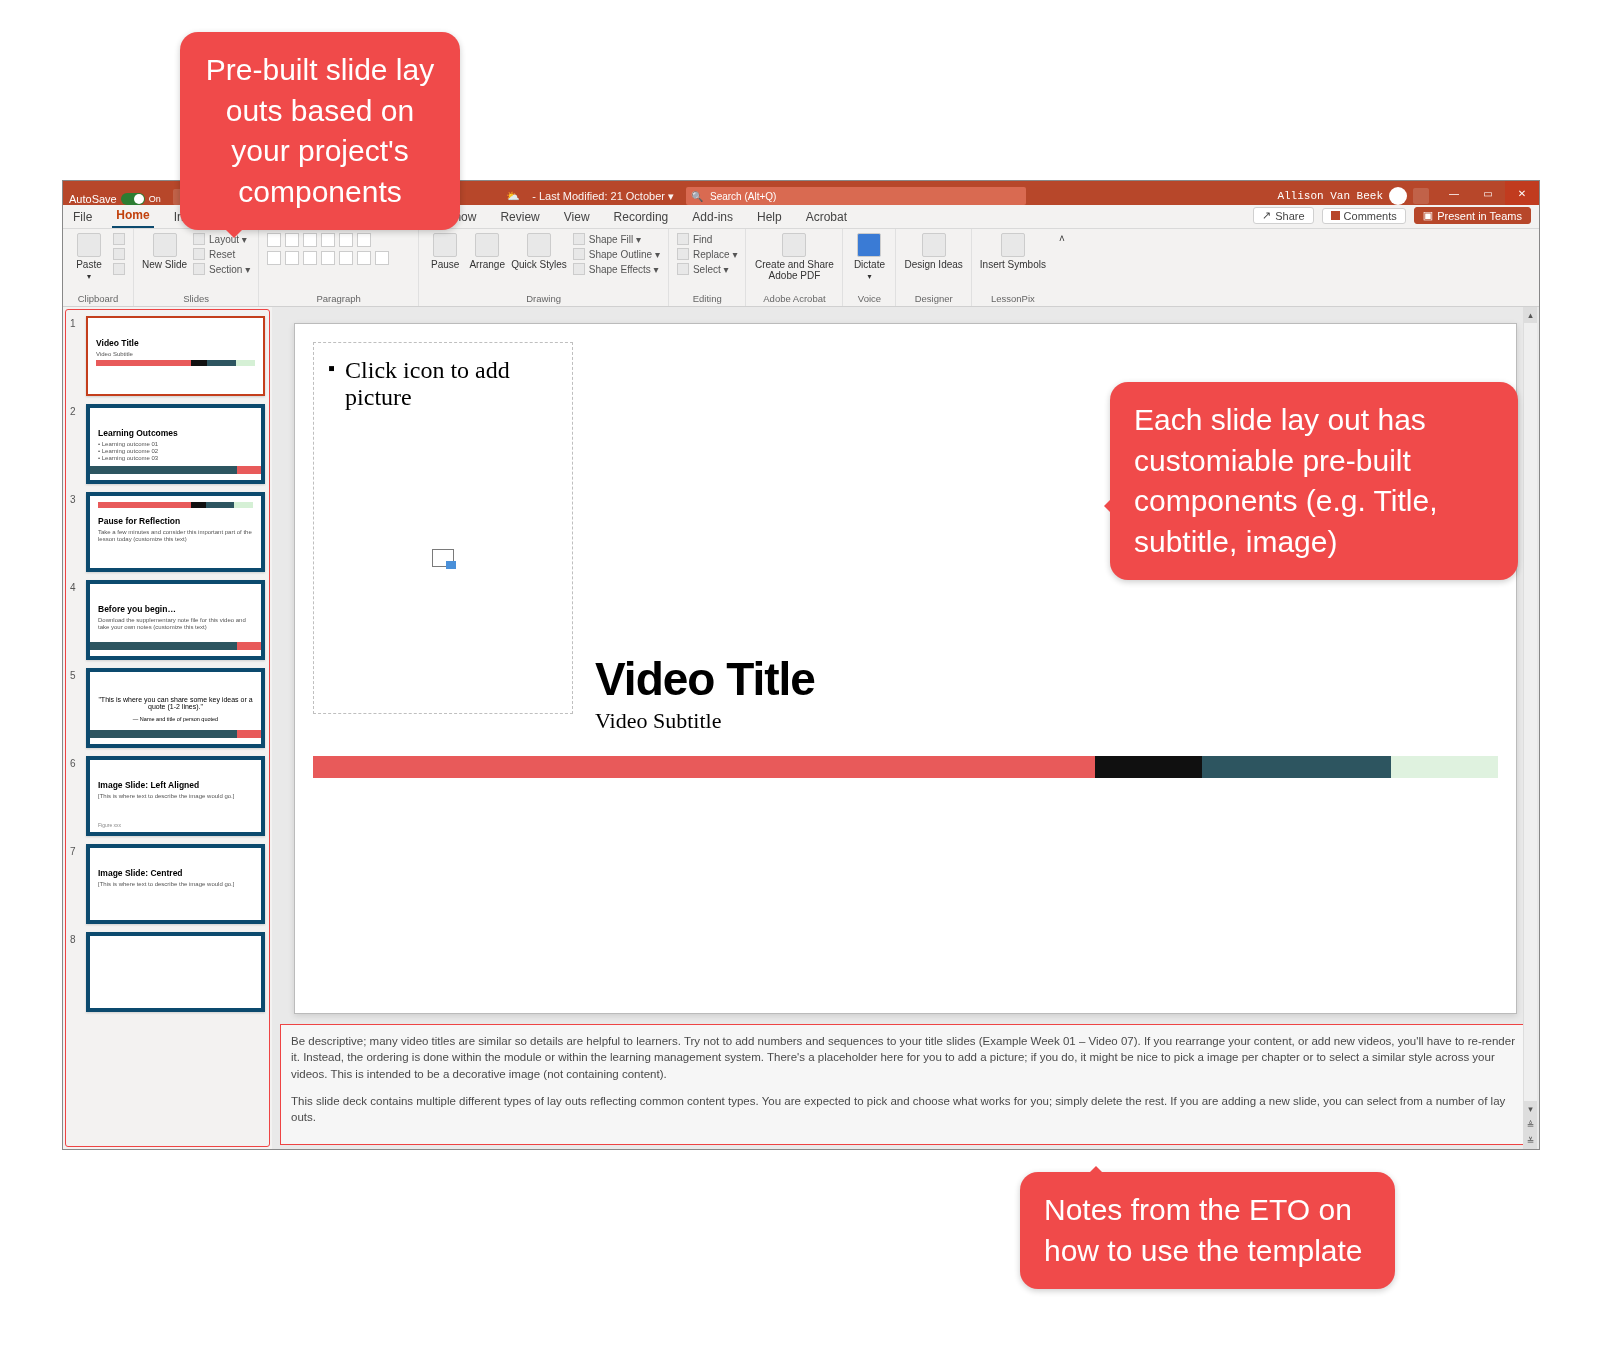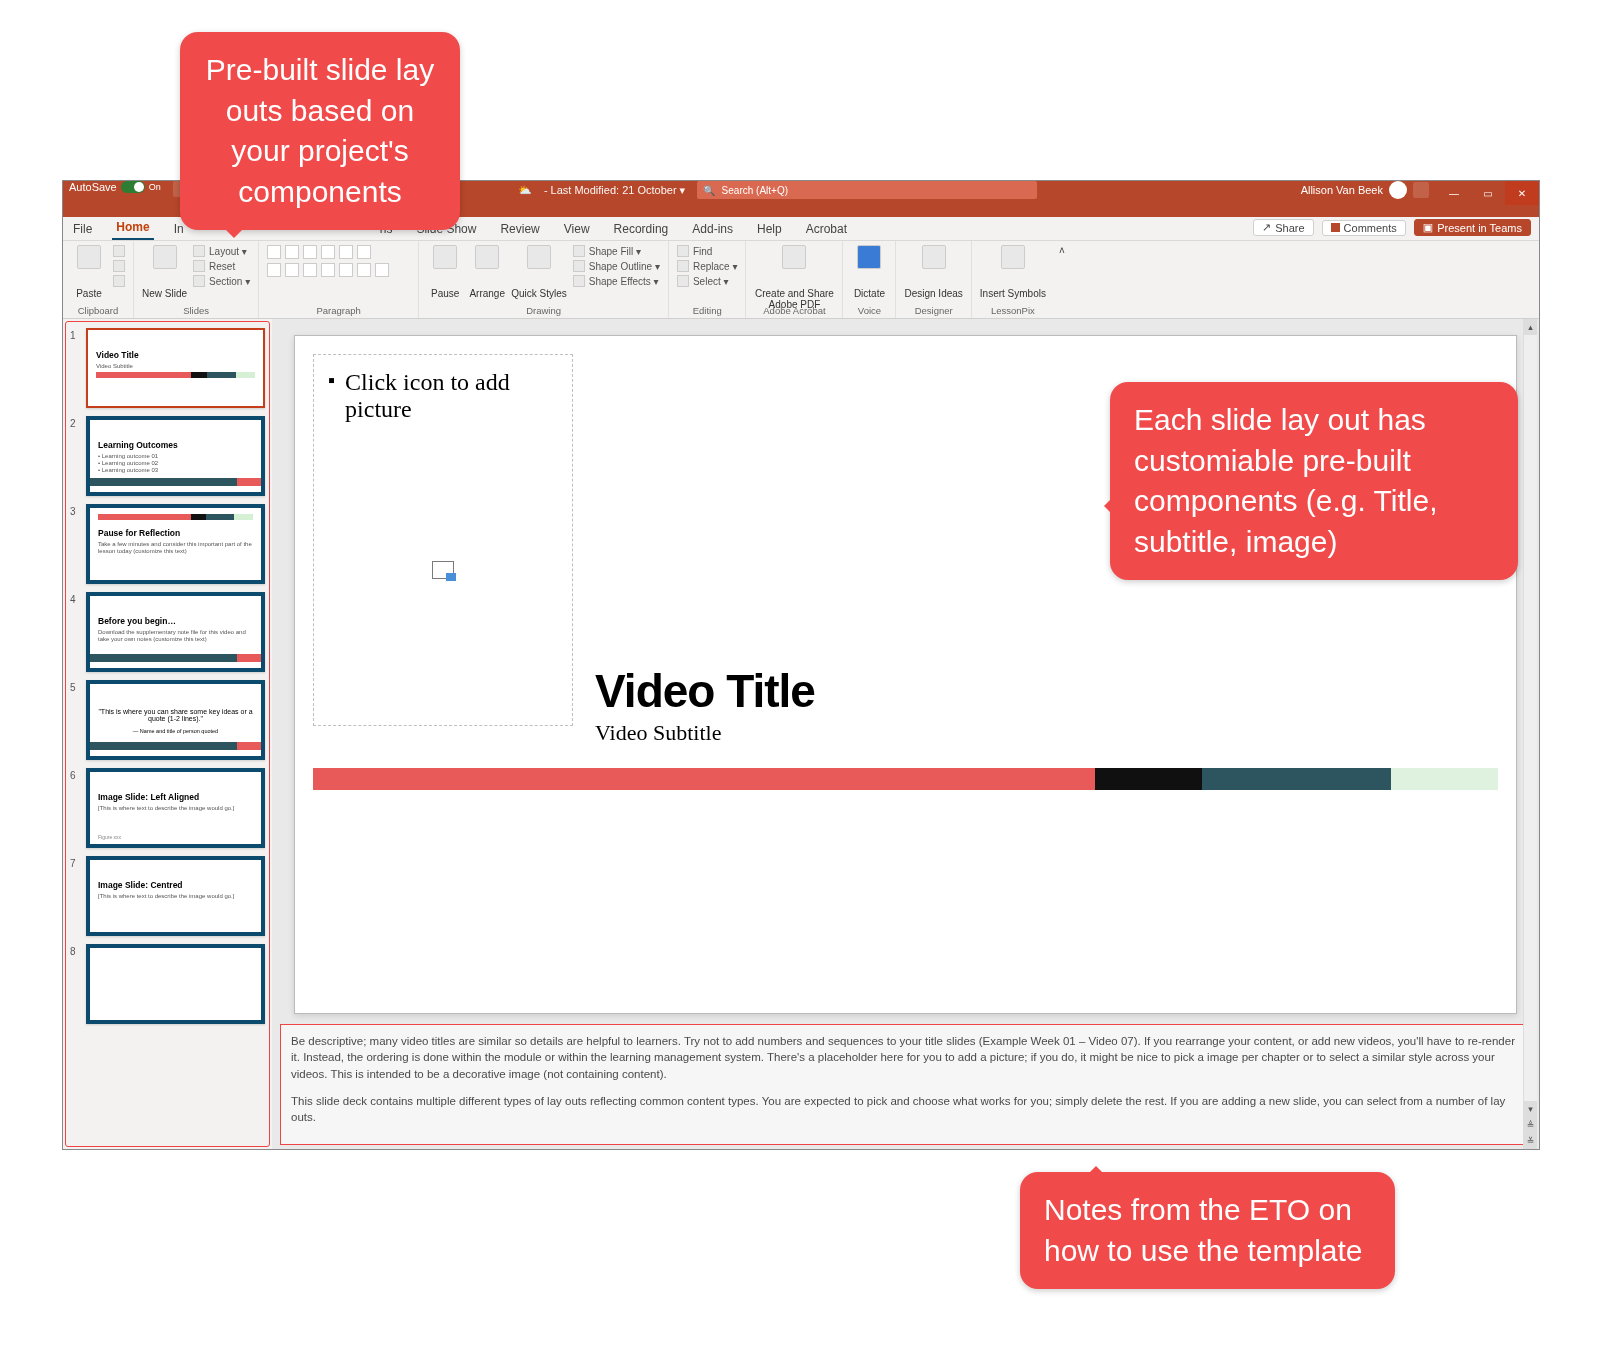--- a/index.html
+++ b/index.html
@@ -41,50 +41,50 @@
 }
 
 .app {
   position:absolute; top:180px; left:62px; right:62px; bottom:210px;
   display:flex; flex-direction:column;
   border:1px solid #888;
   background:#f3f2f1;
 }
 
 
-.titlebar { background:#b7472a; color:#fff; height:36px; display:flex; align-items:flex-start; font-size:11px; }
+.titlebar { background:#b7472a; color:#fff; height:24px; display:flex; align-items:flex-end; font-size:11px; }
 .titlebar .autosave { margin-left:6px; display:flex; align-items:center; gap:4px; }
 .toggle-pill { width:24px; height:12px; background:#878787; border-radius:6px; position:relative; }
 .toggle-on { background:#2d7d32; }
 .toggle-pill .knob { position:absolute; right:1px; top:1px; width:10px; height:10px; background:#fff; border-radius:50%; }
 .tb-icons { margin-left:12px; display:flex; gap:6px; }
 .tb-btn { width:16px; height:16px; background:rgba(255,255,255,0.15); border-radius:2px; }
 .titlecenter { flex:1; display:flex; align-items:center; justify-content:center; gap:12px; }
 .titlelabel { font-size:11px; opacity:.95; }
 .titlesearch { width:340px; height:18px; background:#d96a51; border-radius:2px; display:flex; align-items:center; padding:0 6px; gap:6px; font-size:10px; color:#fff; }
-.user { margin-right:8px; display:flex; align-items:center; gap:6px; font-size:11px; }
+.user { margin-right:8px; display:flex; align-items:center; gap:6px; font-size:11px;font-family:Liberation Mono, monospace; }
 .winctrls { display:flex; }
 .winbtn { width:34px; height:24px; display:flex; align-items:center; justify-content:center; font-size:10px; color:#fff; }
 .winbtn:last-child { background:#c13b1f; }
 
 
 .tabs { height:24px; background:#f3f2f1; display:flex; align-items:flex-end; padding:0 6px; font-size:12px; color:#444; border-bottom:1px solid #d9d9d9; gap:16px; position:relative;}
 .tab { padding:4px 4px; cursor:default; }
 .tab.active { color:#c2410c; border-bottom:2px solid #0c4a6e; font-weight:600;}
 .tabs-right { position:absolute; right:8px; top:2px; display:flex; gap:8px; font-size:11px; align-items:center;}
 .pill { border:1px solid #d0d0d0; padding:1px 8px; border-radius:3px; display:flex; align-items:center; gap:4px; background:#fff;}
 .pill.orange { background:#b7472a; color:#fff; border-color:#b7472a;}
 .pill .sq { width:9px;height:9px;background:#b7472a; }
 
 
 .ribbon { height:78px; background:#f3f2f1; border-bottom:1px solid #d0d0d0; display:flex; align-items:stretch; font-size:10px; color:#333; }
 .ribgroup { border-right:1px solid #e0e0e0; padding:4px 8px 2px 8px; display:flex; flex-direction:column; justify-content:space-between;}
 .ribgroup .glabel { font-size:9.5px; color:#666; text-align:center; padding-top:2px; }
 .ribbtns { display:flex; gap:6px; align-items:flex-start; height:56px; }
-.bigbtn { display:flex; flex-direction:column; align-items:center; font-size:10px; gap:19px; min-width:36px;}
+.bigbtn { display:flex; flex-direction:column; align-items:center; font-size:10px; gap:2px; min-width:36px;}
 .bigbtn .ic { width:24px; height:24px; background:#e8e8e8; border:1px solid #ccc; border-radius:2px;}
 .smcol { display:flex; flex-direction:column; gap:3px; font-size:10px; color:#555;}
 .smrow { display:flex; align-items:center; gap:4px; }
 .sqic { width:12px; height:12px; background:#e8e8e8; border:1px solid #ccc;}
 .fontbox { width:90px; height:18px; border:1px solid #ccc; background:#fff; font-size:10px; padding:1px 3px;}
 .tiny { width:14px;height:14px;border:1px solid #ccc; background:#fff;}
 
 
 .work { flex:1; display:flex; min-height:0; }
 .thumbcol { width:205px; padding:6px 4px; overflow:hidden; border:1.5px solid #e44; margin:2px; border-radius:3px; background:#f3f2f1;}

